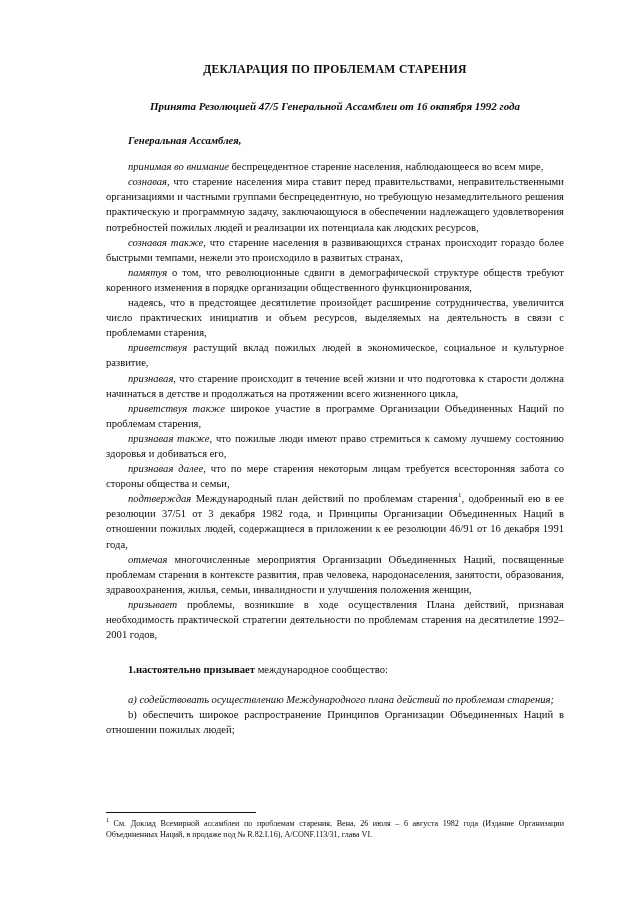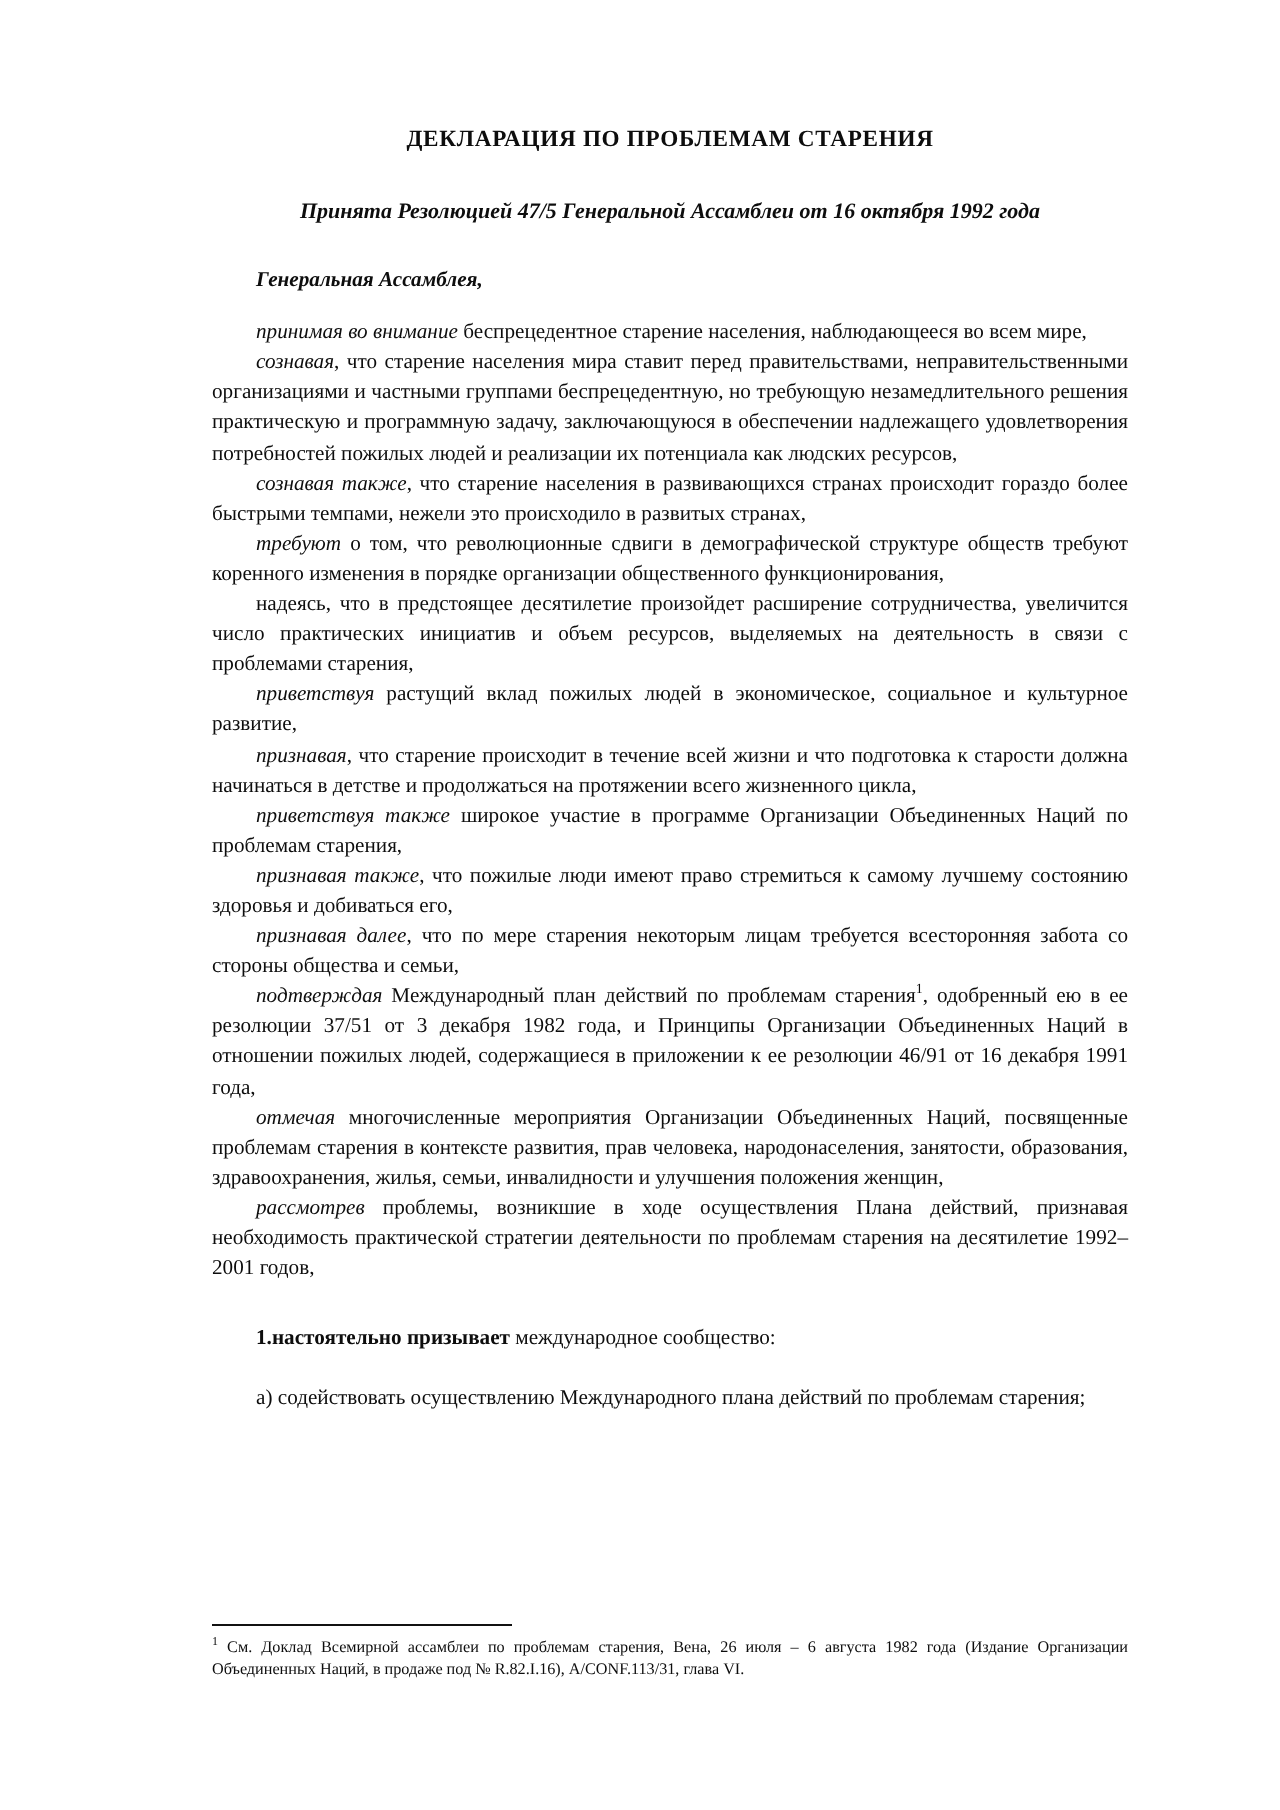--- a/index.html
+++ b/index.html
@@ -56,21 +56,21 @@
     margin: 0;
     padding-top: 11px;
     font-size: 10.6px;
     line-height: 15.1px;
     text-align: justify;
     text-indent: 22px;
     hyphens: none;
   }
   .para.tight { padding-top: 0px; }
   .para.gap   { padding-top: 20px; }
-  .para.gap-sm{ padding-top: 15px; }
+  .para.gap-sm{ padding-top: 15px; font-style: italic; }
 
   .lead {
     font-weight: normal;
     font-style: italic;
   }
   .lead-plain-italic {
     font-weight: normal;
   }
   .lead-bold {
     font-weight: bold;
@@ -124,44 +124,45 @@
     <p class="doc-subtitle">Принята Резолюцией 47/5 Генеральной Ассамблеи от 16 октября 1992 года</p>
 
     <p class="para gap"><span class="assembly">Генеральная Ассамблея,</span></p>
 
     <p class="para"><span class="lead">принимая во внимание</span><span> беспрецедентное старение населения, наблюдающееся во всем мире,</span></p>
 
     <p class="para tight"><span class="lead">сознавая</span><span>, что старение населения мира ставит перед правительствами, неправительственными организациями и частными группами беспрецедентную, но требующую незамедлительного решения практическую и программную задачу, заключающуюся в обеспечении надлежащего удовлетворения потребностей пожилых людей и реализации их потенциала как людских ресурсов,</span></p>
 
     <p class="para tight"><span class="lead">сознавая также</span><span>, что старение населения в развивающихся странах происходит гораздо более быстрыми темпами, нежели это происходило в развитых странах,</span></p>
 
-    <p class="para tight"><span class="lead">требуют</span><span> о том, что революционные сдвиги в демографической структуре обществ требуют коренного изменения в порядке организации общественного функционирования,</span></p>
+    <p class="para tight"><span class="lead">памятуя</span><span> о том, что революционные сдвиги в демографической структуре обществ требуют коренного изменения в порядке организации общественного функционирования,</span></p>
 
     <p class="para tight"><span class="lead-plain-italic">надеясь</span><span>, что в предстоящее десятилетие произойдет расширение сотрудничества, увеличится число практических инициатив и объем ресурсов, выделяемых на деятельность в связи с проблемами старения,</span></p>
 
     <p class="para tight"><span class="lead">приветствуя</span><span> растущий вклад пожилых людей в экономическое, социальное и культурное развитие,</span></p>
 
     <p class="para tight"><span class="lead">признавая</span><span>, что старение происходит в течение всей жизни и что подготовка к старости должна начинаться в детстве и продолжаться на протяжении всего жизненного цикла,</span></p>
 
     <p class="para tight"><span class="lead">приветствуя также</span><span> широкое участие в программе Организации Объединенных Наций по проблемам старения,</span></p>
 
     <p class="para tight"><span class="lead">признавая также</span><span>, что пожилые люди имеют право стремиться к самому лучшему состоянию здоровья и добиваться его,</span></p>
 
     <p class="para tight"><span class="lead">признавая далее</span><span>, что по мере старения некоторым лицам требуется всесторонняя забота со стороны общества и семьи,</span></p>
 
     <p class="para tight"><span class="lead">подтверждая</span><span> Международный план действий по проблемам старения</span><sup class="fn">1</sup><span>, одобренный ею в ее резолюции 37/51 от 3 декабря 1982 года, и Принципы Организации Объединенных Наций в отношении пожилых людей, содержащиеся в приложении к ее резолюции 46/91 от 16 декабря 1991 года,</span></p>
 
     <p class="para tight"><span class="lead">отмечая</span><span> многочисленные мероприятия Организации Объединенных Наций, посвященные проблемам старения в контексте развития, прав человека, народонаселения, занятости, образования, здравоохранения, жилья, семьи, инвалидности и улучшения положения женщин,</span></p>
 
-    <p class="para tight"><span class="lead">рассмотрев</span><span> проблемы, возникшие в ходе осуществления Плана действий, признавая необходимость практической стратегии деятельности по проблемам старения на десятилетие 1992–2001 годов,</span></p>
+    <p class="para tight"><span class="lead">призывает</span><span> проблемы, возникшие в ходе осуществления Плана действий, признавая необходимость практической стратегии деятельности по проблемам старения на десятилетие 1992–2001 годов,</span></p>
 
     <p class="para gap"><span class="lead-bold">1.</span><span class="lead-bold">настоятельно призывает</span><span> международное сообщество:</span></p>
 
     <p class="para gap-sm"><span>a)</span><span> содействовать осуществлению Международного плана действий по проблемам старения;</span></p>
 
+    <p class="para tight"><span>b)</span><span> обеспечить широкое распространение Принципов Организации Объединенных Наций в отношении пожилых людей;</span></p>
 
   </div>
 
   <div class="footnote-zone">
     <div class="footnote-rule"></div>
     <p class="footnote-text"><sup>1</sup><span> См. Доклад Всемирной ассамблеи по проблемам старения, Вена, 26 июля – 6 августа 1982 года (Издание Организации Объединенных Наций, в продаже под №   R.82.I.16),  A/CONF.113/31, глава VI.</span></p>
   </div>
 
 </div>
 

